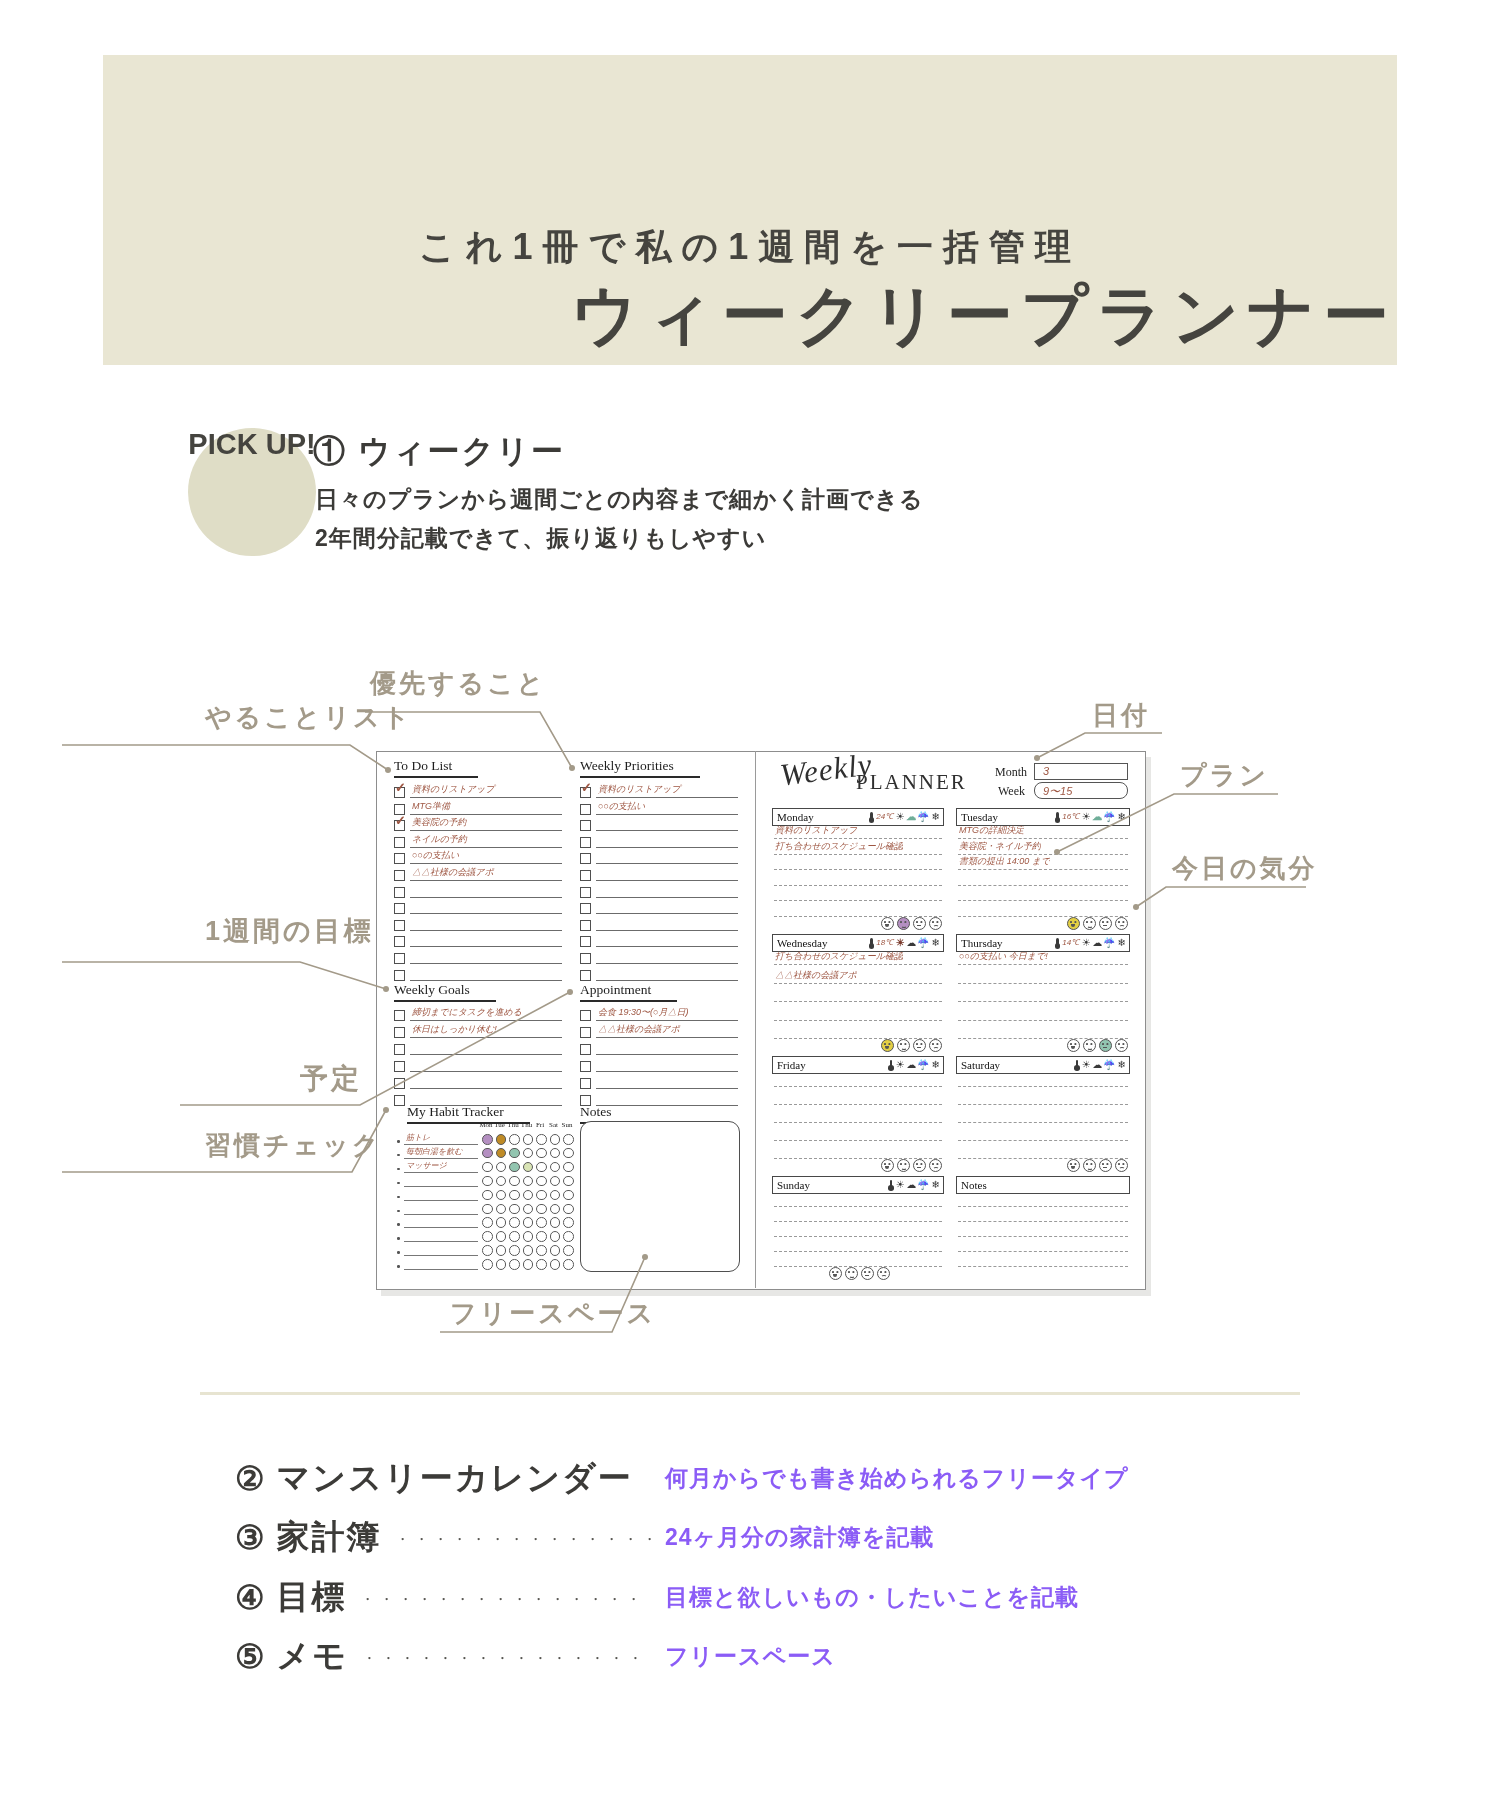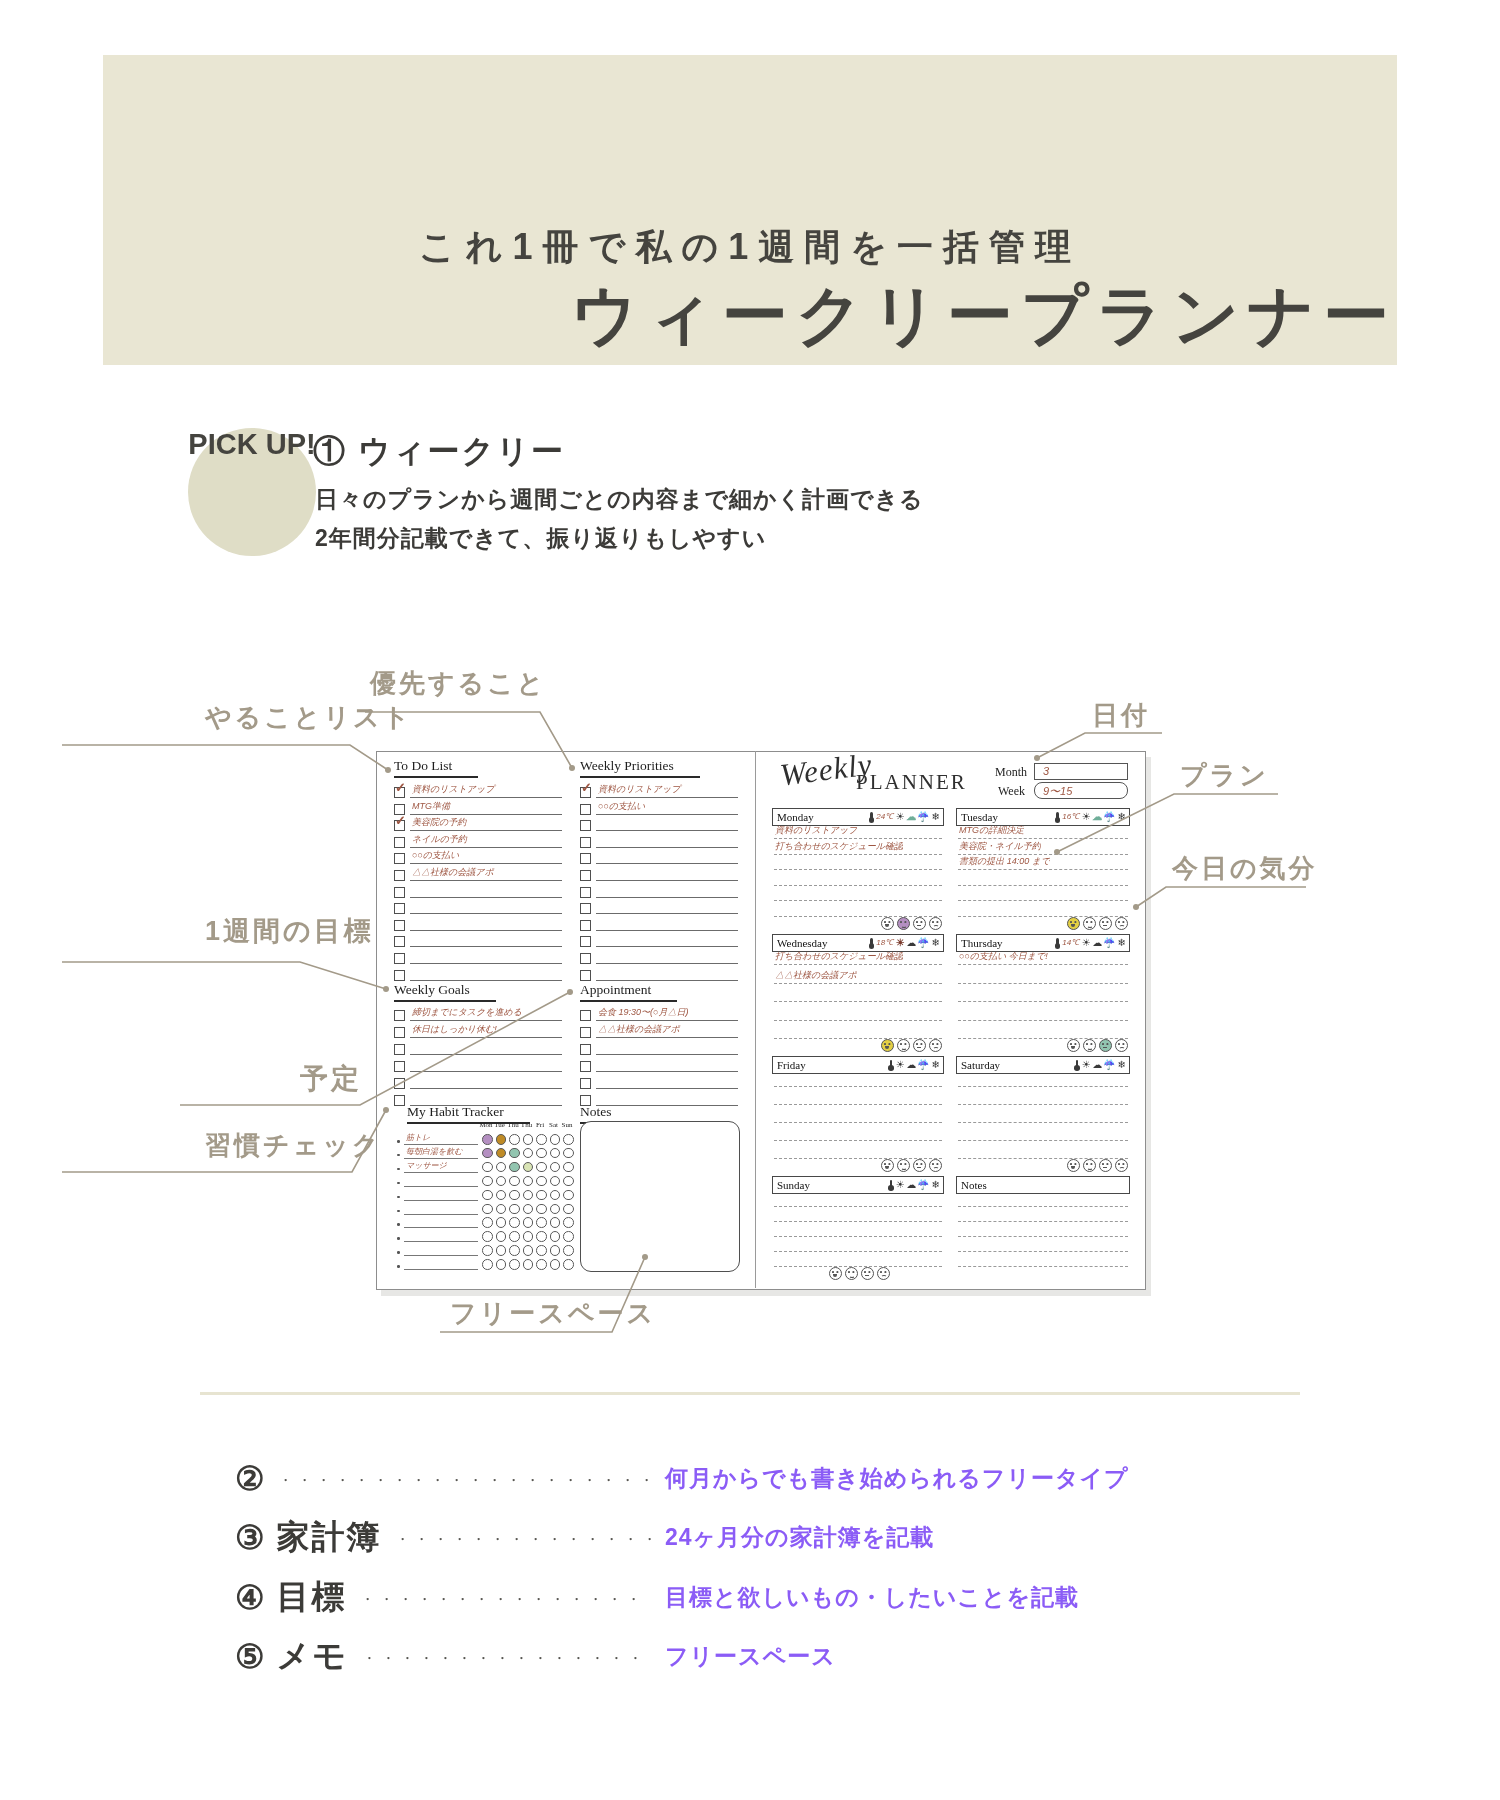--- a/index.html
+++ b/index.html
@@ -637,20 +637,21 @@
       <circle cx="1037" cy="758" r="3"></circle>
         <circle cx="1057" cy="852" r="3"></circle>
       <circle cx="1136" cy="907" r="3"></circle>
     </g>
   </svg>
 
   <div class="big-divider"></div>
   <div id="features">
       <div class="feat-row" style="top: 1455px;">
         <span class="feat-num">②</span>
+        <span class="feat-label">マンスリーカレンダー</span>
         <span class="feat-dots">・・・・・・・・・・・・・・・・・・・・・・・・・・・・・・・・・・・・・・・・・・・・・・・・・・・・・・・・・・・・</span>
         <span class="feat-desc">何月からでも書き始められるフリータイプ</span>
       </div>
       <div class="feat-row" style="top: 1514px;">
         <span class="feat-num">③</span>
         <span class="feat-label">家計簿</span>
         <span class="feat-dots">・・・・・・・・・・・・・・・・・・・・・・・・・・・・・・・・・・・・・・・・・・・・・・・・・・・・・・・・・・・・</span>
         <span class="feat-desc">24ヶ月分の家計簿を記載</span>
       </div>
       <div class="feat-row" style="top: 1574px;">

